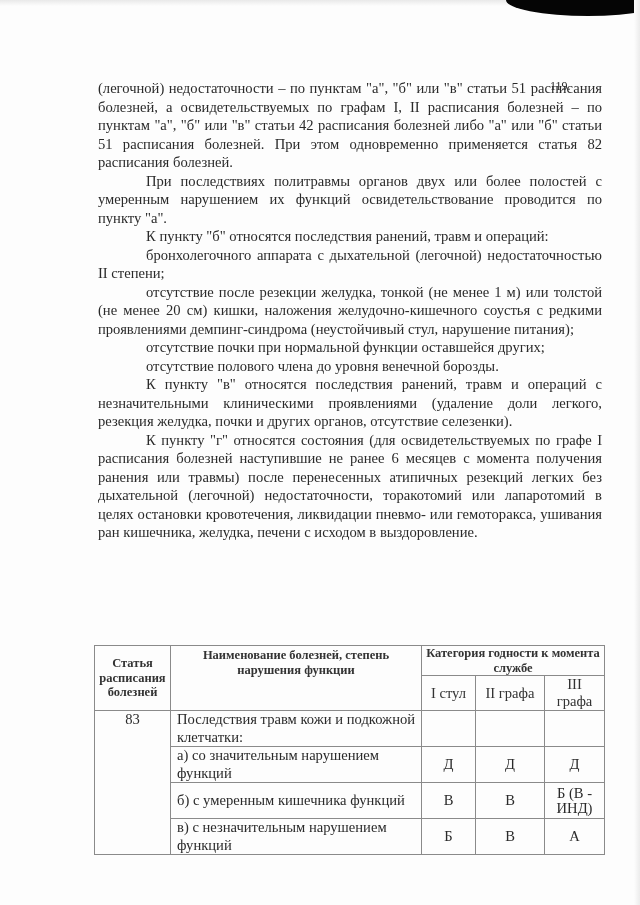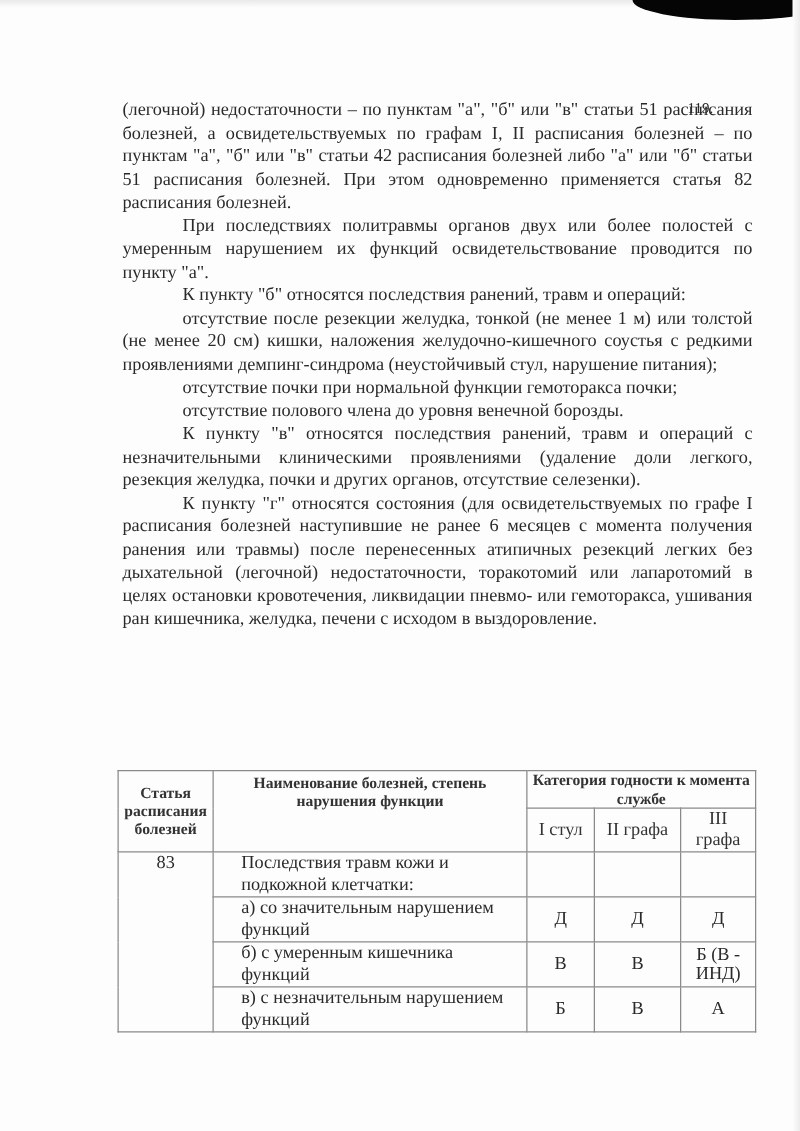--- a/index.html
+++ b/index.html
@@ -24,51 +24,52 @@
   .page-number {
     position: absolute; left: 550px; top: 77px; font-size: 12px; line-height: 18px;
   }
   .body-text {
     position: absolute; left: 98px; top: 79px; width: 504px;
     font-size: 14.6px; line-height: 18.5px; text-align: justify;
   }
   .body-text p { margin: 0; }
   .body-text p.indent { text-indent: 48px; }
   table.doc-table {
-    position: absolute; left: 94px; top: 616px; width: 510px;
+    position: absolute; left: 94px; top: 645px; width: 510px;
     border-collapse: collapse; font-size: 14.6px; line-height: 17.5px;
     table-layout: fixed;
   }
   .doc-table td, .doc-table th {
     border: 1px solid #8a8a8a; padding: 0 3px; vertical-align: middle;
   }
   .doc-table th {
     font-weight: bold; font-size: 12.5px; line-height: 14.5px; text-align: center;
     color: #333;
   }
   .doc-table th.sub { font-weight: normal; font-size: 14.6px; line-height: 17px; }
   .doc-table td.center { text-align: center; }
   .doc-table td.top { vertical-align: top; }
-  .doc-table td.name { text-align: left; padding-left: 22px; }
+  .doc-table td.name { text-align: left; padding-left: 6px; }
 </style>
 </head>
 <body>
 
 <div class="scan-top"></div>
 <div class="redaction"></div>
 <div class="right-edge"></div>
 
 <div class="page-number">119.</div>
 
 <div class="body-text">
   <p>(легочной) недостаточности – по пунктам "а", "б" или "в" статьи 51 расписания болезней, а освидетельствуемых по графам I, II расписания болезней – по пунктам "а", "б" или "в" статьи 42 расписания болезней либо "а" или "б" статьи 51 расписания болезней. При этом одновременно применяется статья 82 расписания болезней.</p>
   <p class="indent">При последствиях политравмы органов двух или более полостей с умеренным нарушением их функций освидетельствование проводится по пункту "а".</p>
   <p class="indent">К пункту "б" относятся последствия ранений, травм и операций:</p>
+  <p class="indent">бронхолегочного аппарата с дыхательной (легочной) недостаточностью II степени;</p>
   <p class="indent">отсутствие после резекции желудка, тонкой (не менее 1 м) или толстой (не менее 20 см) кишки, наложения желудочно-кишечного соустья с редкими проявлениями демпинг-синдрома (неустойчивый стул, нарушение питания);</p>
-  <p class="indent">отсутствие почки при нормальной функции гемоторакса почки;</p>
+  <p class="indent">отсутствие почки при нормальной функции оставшейся других;</p>
   <p class="indent">отсутствие полового члена до уровня венечной борозды.</p>
   <p class="indent">К пункту "в" относятся последствия ранений, травм и операций с незначительными клиническими проявлениями (удаление доли легкого, резекция желудка, почки и других органов, отсутствие селезенки).</p>
   <p class="indent">К пункту "г" относятся состояния (для освидетельствуемых по графе I расписания болезней наступившие не ранее 6 месяцев с момента получения ранения или травмы) после перенесенных атипичных резекций легких без дыхательной (легочной) недостаточности, торакотомий или лапаротомий в целях остановки кровотечения, ликвидации пневмо- или гемоторакса, ушивания ран кишечника, желудка, печени с исходом в выздоровление.</p>
 </div>
 
 <table class="doc-table">
   <colgroup>
     <col style="width:76px">
     <col style="width:251px">
     <col style="width:54px">

